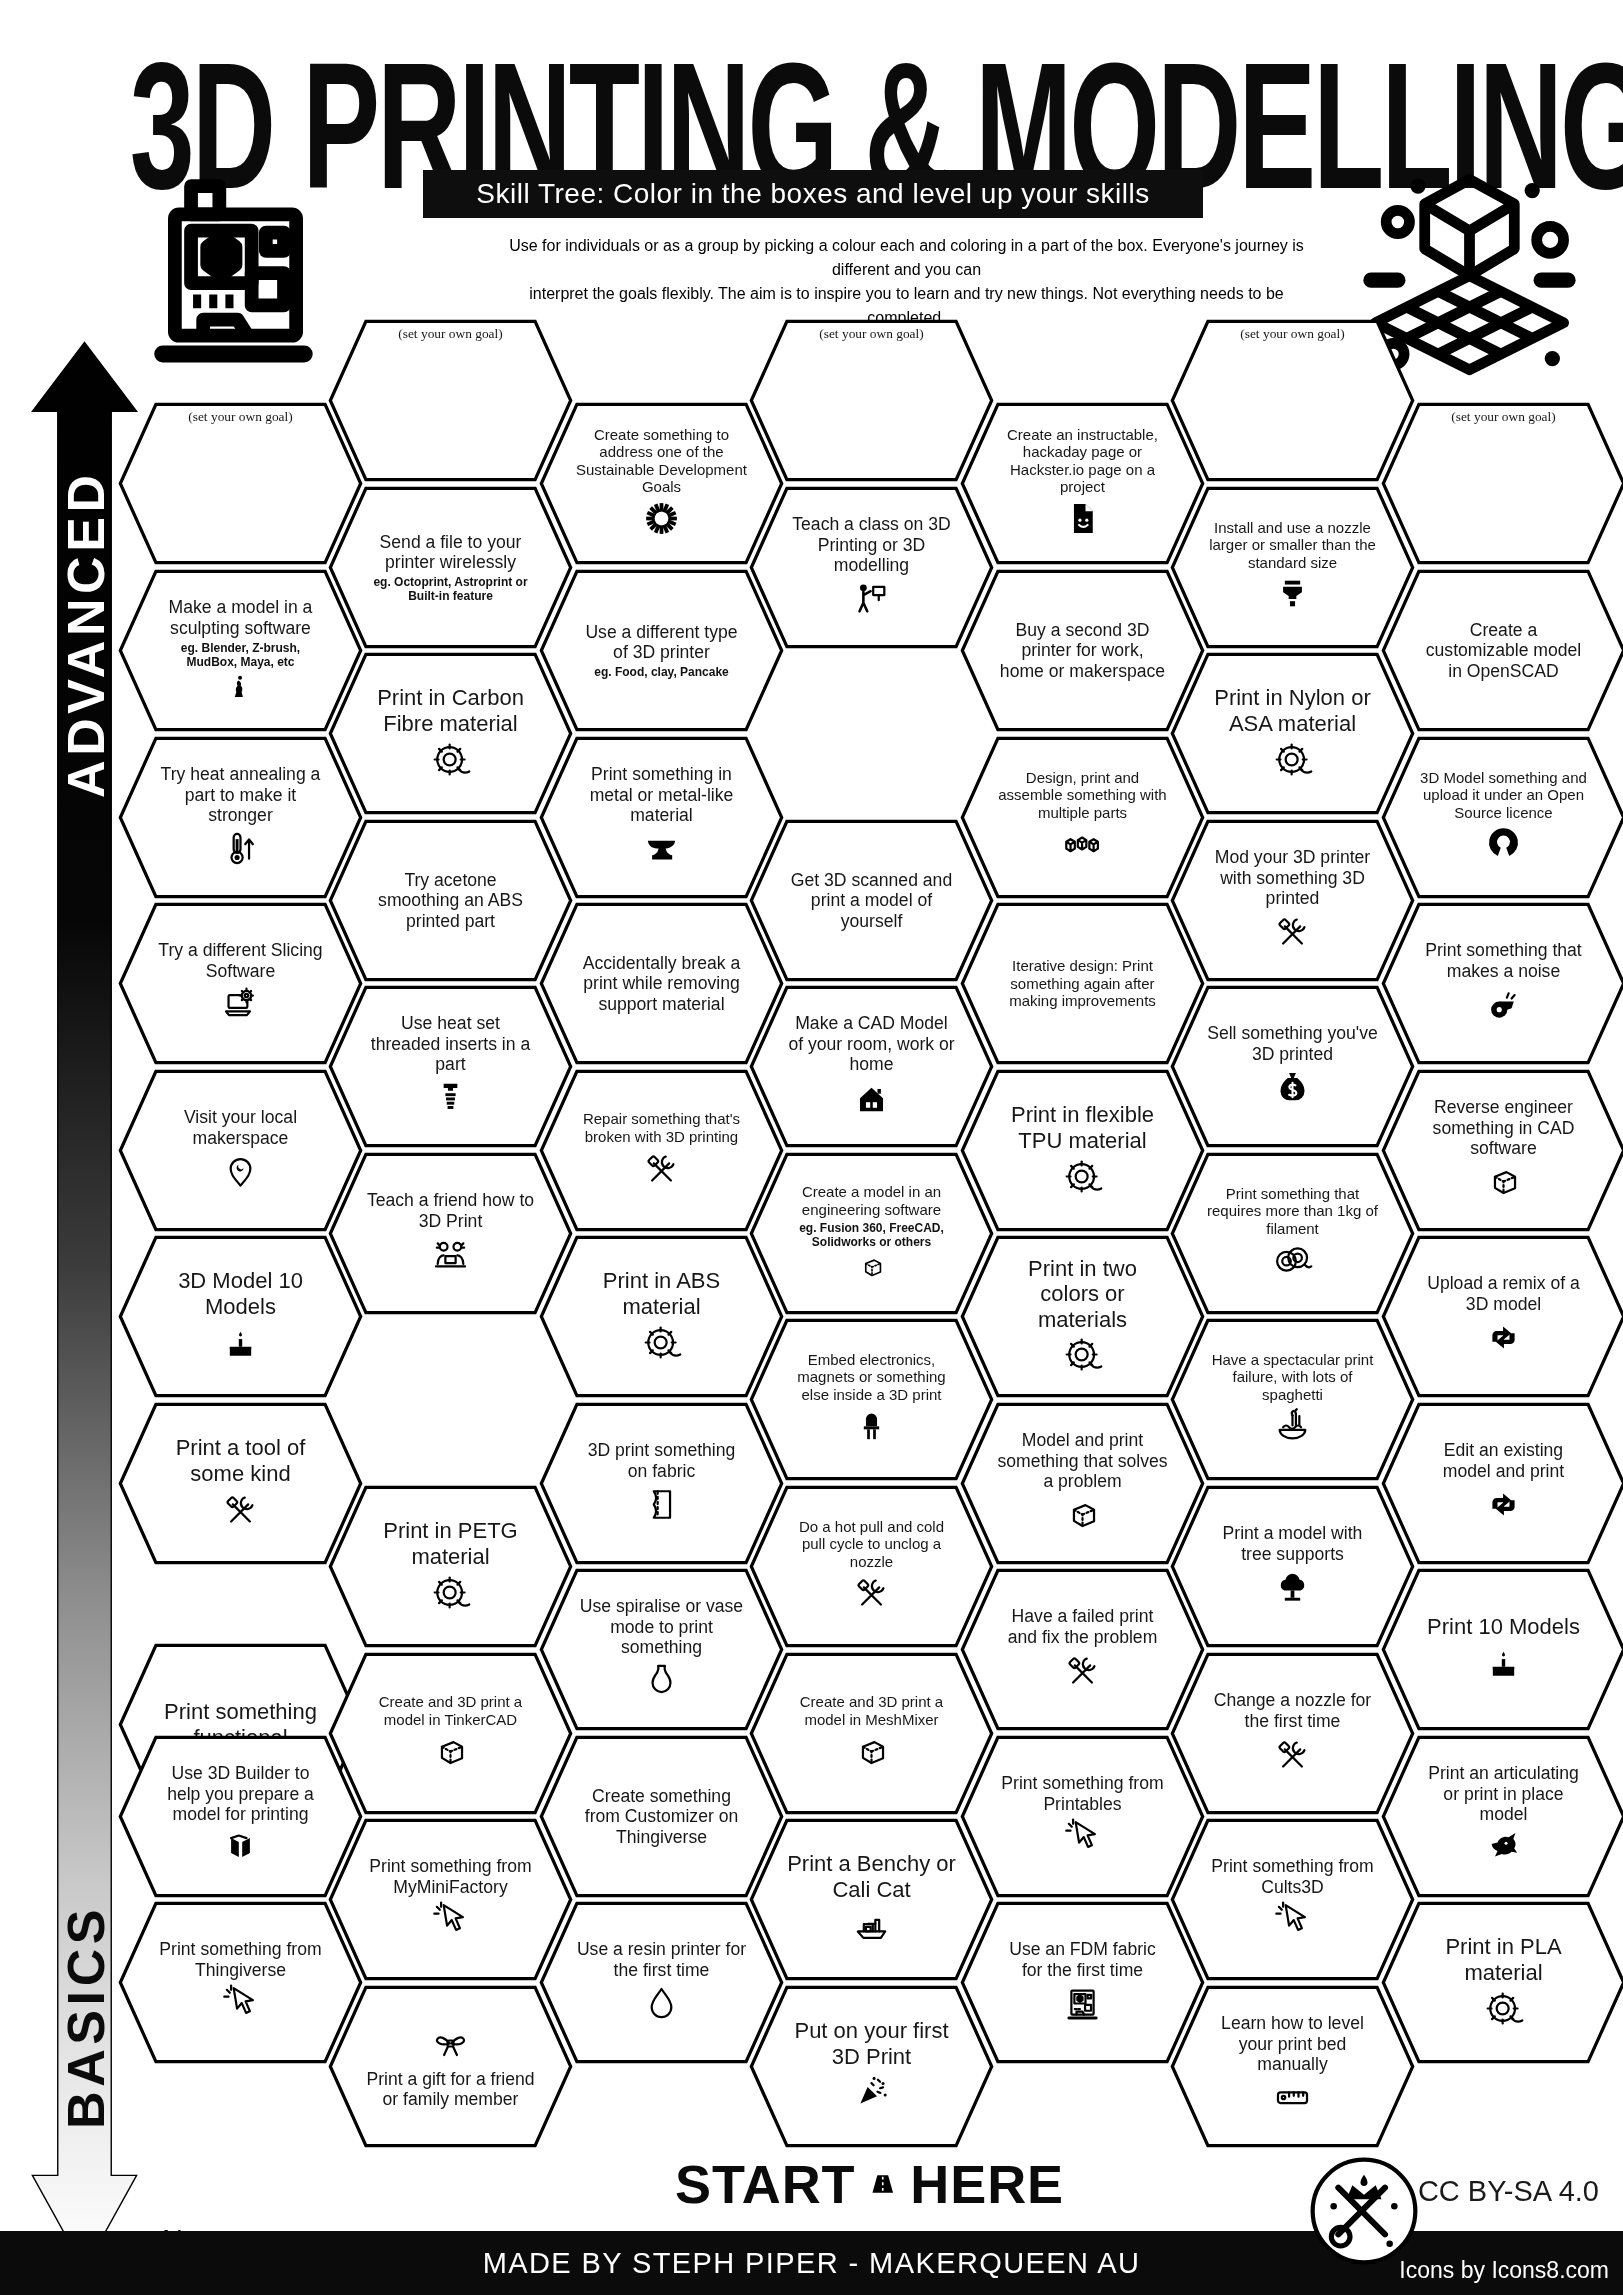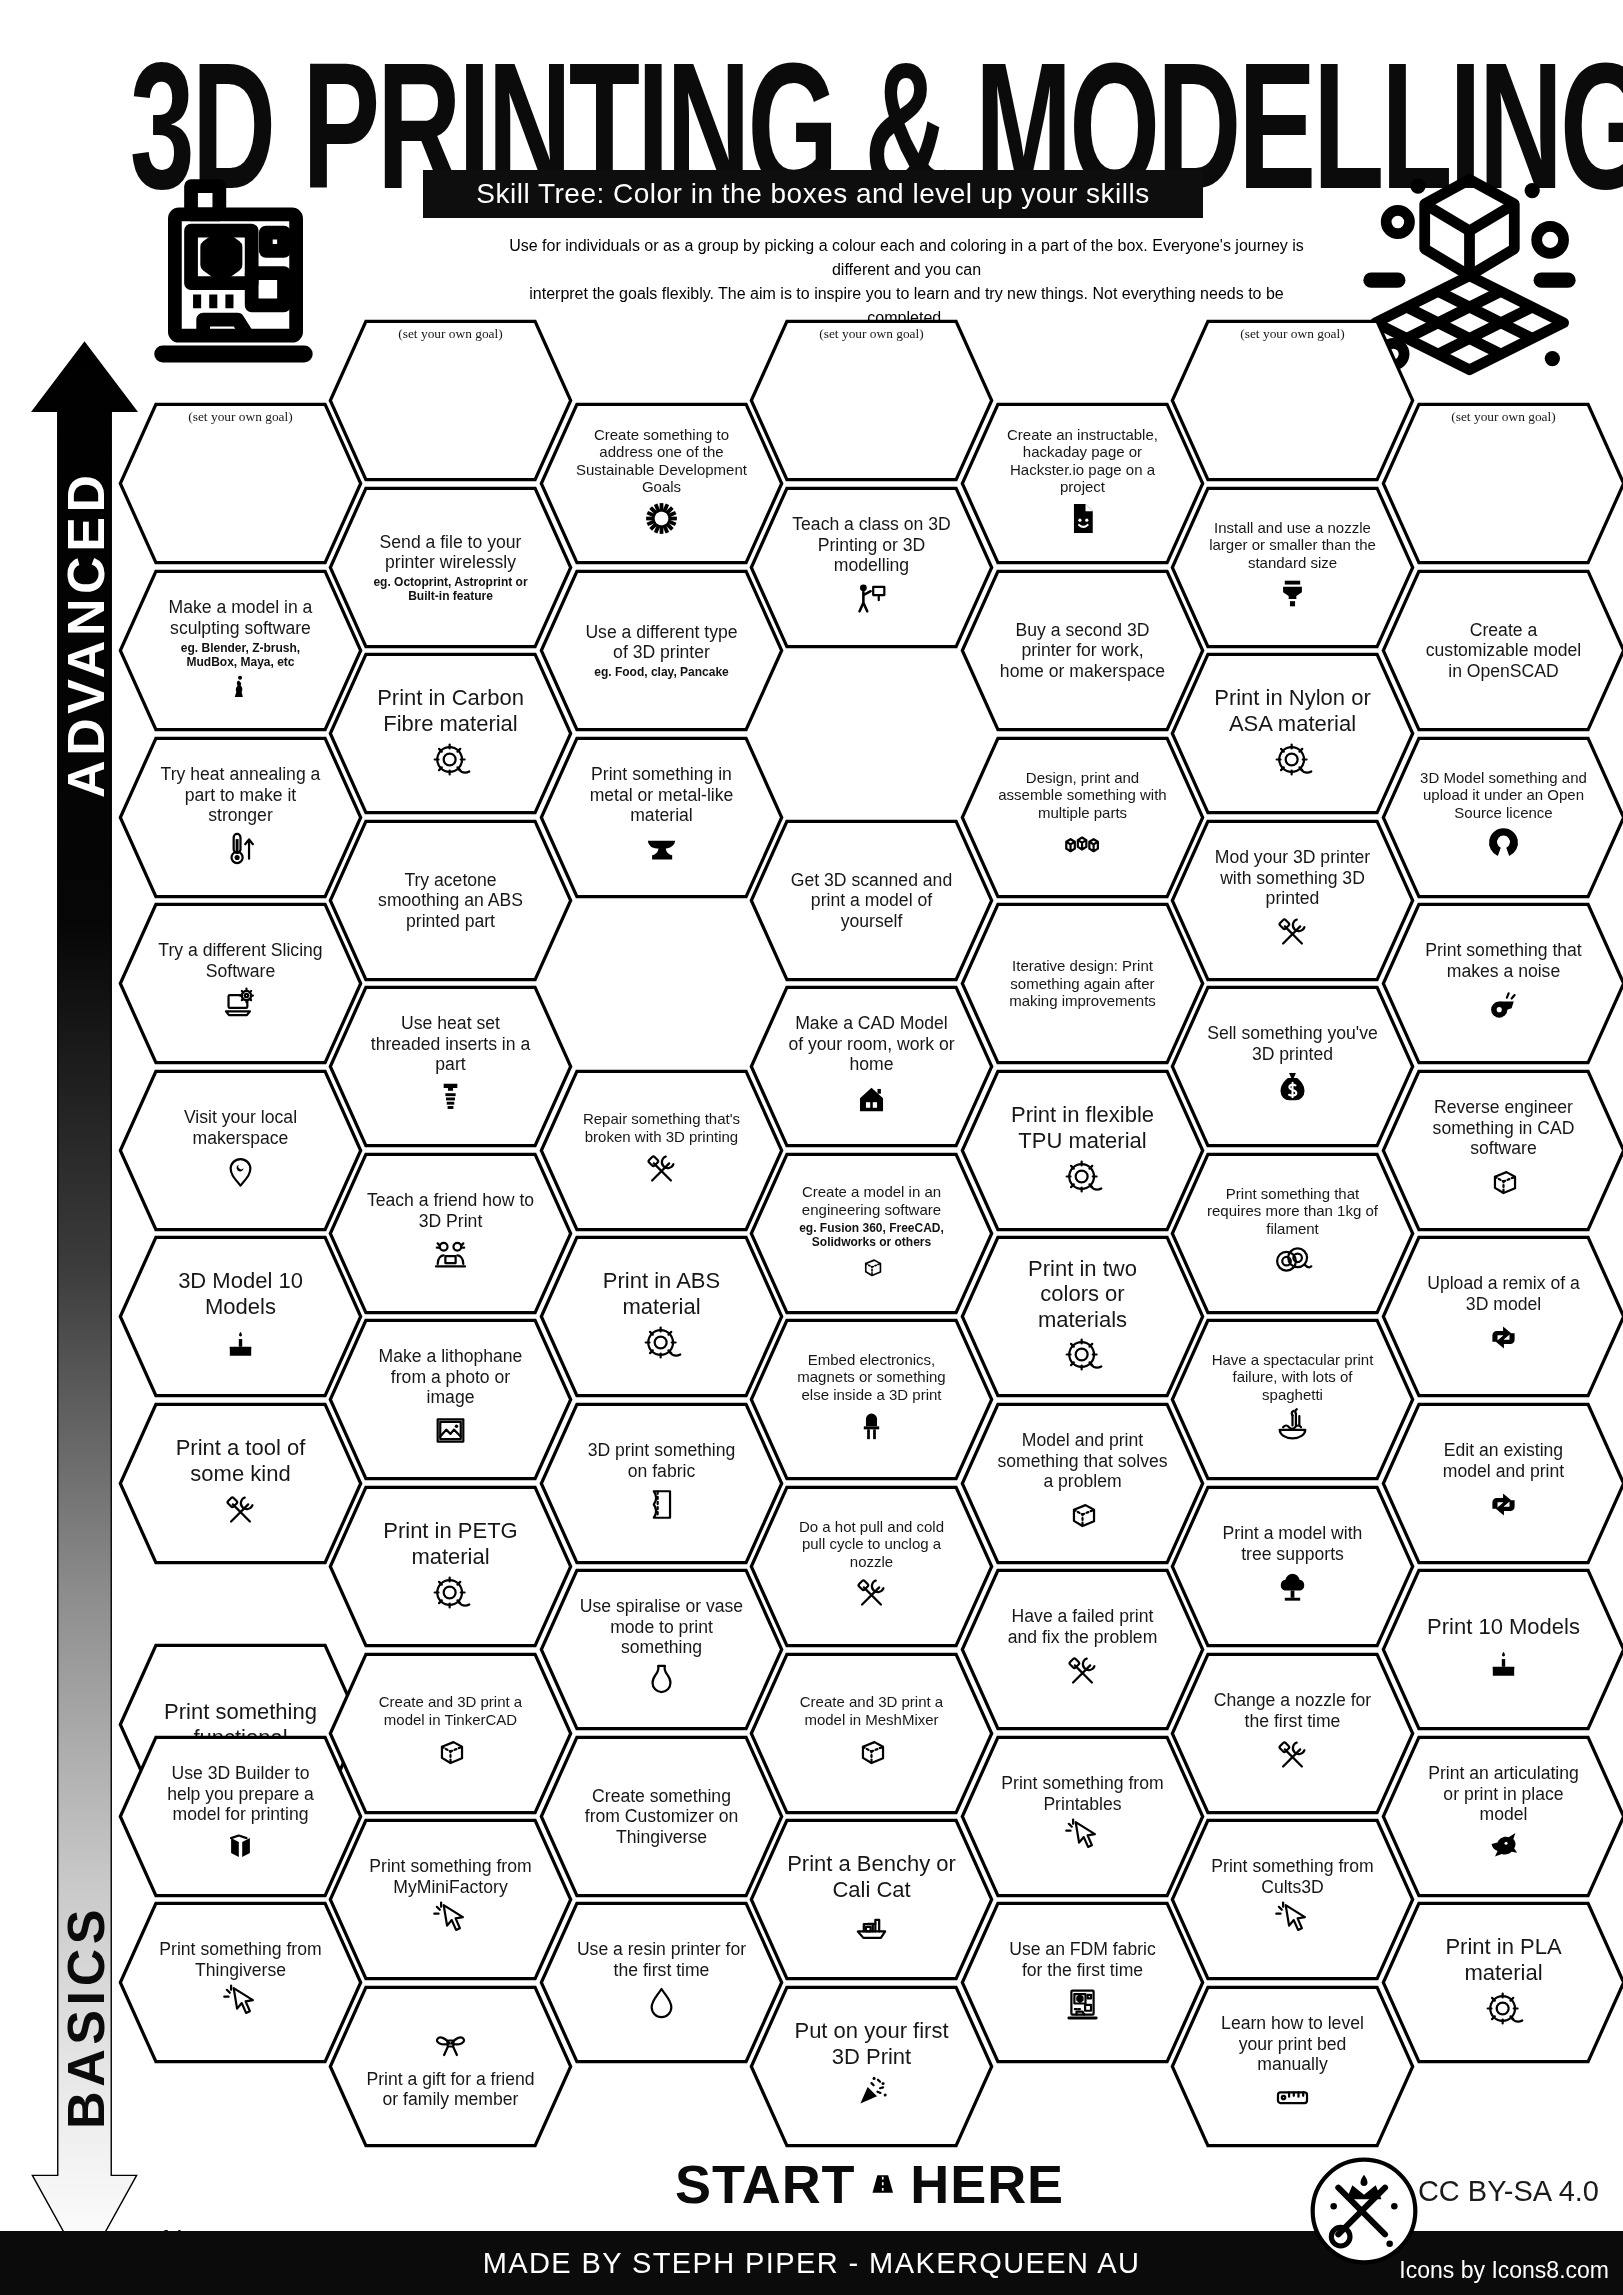--- a/index.html
+++ b/index.html
@@ -329,34 +329,20 @@
               <line x1="7" y1="38" x2="41" y2="38" stroke="#000" stroke-width="2.6" fill="none" stroke-linecap="round" stroke-linejoin="round"></line>
               <g stroke="#000" stroke-width="2.6" fill="none" stroke-linecap="round" stroke-linejoin="round">
                 <line x1="9" y1="11" x2="11" y2="13"></line>
                 <line x1="39" y1="11" x2="37" y2="13"></line>
                 <line x1="8" y1="16" x2="10.5" y2="16"></line>
                 <line x1="40" y1="16" x2="37.5" y2="16"></line>
               </g>
             </svg></span>
         </div>
       </div>
-      <div class="hex" style="left: 328px; top: 1318px;">
-        <svg class="hex-shape" viewBox="0 0 530 352" preserveAspectRatio="none">
-          <polygon points="82,5 448,5 525,176 448,347 82,347 5,176" fill="#ffffff" stroke="#000000" stroke-width="7"></polygon>
-        </svg>
-        <div class="hex-content">
-          <div class="hex-label sz-m">Make a lithophane from a photo or image</div>
-          <span><svg class="icon" viewBox="0 0 48 48">
-              <rect x="9" y="11" width="30" height="26" stroke="#000" stroke-width="2.6" fill="none" stroke-linecap="round" stroke-linejoin="round"></rect>
-              <rect x="12" y="14" width="24" height="20" stroke="#000" stroke-width="2.6" fill="none" stroke-linecap="round" stroke-linejoin="round"></rect>
-              <path d="M12 31 l7-8 5 5 4-5 8 8" stroke="#000" stroke-width="2.6" fill="none" stroke-linecap="round" stroke-linejoin="round"></path>
-              <circle cx="31" cy="19" r="2" fill="#000" stroke="none"></circle>
-            </svg></span>
-        </div>
-      </div>
       <div class="hex" style="left: 328px; top: 1485px;">
         <svg class="hex-shape" viewBox="0 0 530 352" preserveAspectRatio="none">
           <polygon points="82,5 448,5 525,176 448,347 82,347 5,176" fill="#ffffff" stroke="#000000" stroke-width="7"></polygon>
         </svg>
         <div class="hex-content">
           <div class="hex-label sz-l">Print in PETG material</div>
           <span><svg class="icon" viewBox="0 0 48 48">
               <circle cx="23" cy="24" r="14.5" stroke="#000" stroke-width="2.6" fill="none" stroke-linecap="round" stroke-linejoin="round"></circle>
               <circle cx="23" cy="24" r="7" stroke="#000" stroke-width="2.6" fill="none" stroke-linecap="round" stroke-linejoin="round"></circle>
               <line x1="23" y1="6.5" x2="23" y2="11" stroke="#000" stroke-width="2.6" fill="none" stroke-linecap="round" stroke-linejoin="round"></line>
@@ -454,20 +440,28 @@
         <svg class="hex-shape" viewBox="0 0 530 352" preserveAspectRatio="none">
           <polygon points="82,5 448,5 525,176 448,347 82,347 5,176" fill="#ffffff" stroke="#000000" stroke-width="7"></polygon>
         </svg>
         <div class="hex-content">
           <div class="hex-label sz-m">Print something in metal or metal-like material</div>
           <span><svg class="icon" viewBox="0 0 48 48">
               <path d="M8 15 h32 c-0.5 5 -5 8.5 -11 9 c0.5 4.5 3.5 7 7.5 8 v5 H13 v-5 c4-1 7-3.5 7.5-8 h-2 c-6 0 -10-4 -10.5-9 z" fill="#000" stroke="none"></path>
             </svg></span>
         </div>
       </div>
+      <div class="hex" style="left: 539px; top: 902px;">
+        <svg class="hex-shape" viewBox="0 0 530 352" preserveAspectRatio="none">
+          <polygon points="82,5 448,5 525,176 448,347 82,347 5,176" fill="#ffffff" stroke="#000000" stroke-width="7"></polygon>
+        </svg>
+        <div class="hex-content">
+          <div class="hex-label sz-m">Accidentally break a print while removing support material</div>
+        </div>
+      </div>
       <div class="hex" style="left: 539px; top: 1069px;">
         <svg class="hex-shape" viewBox="0 0 530 352" preserveAspectRatio="none">
           <polygon points="82,5 448,5 525,176 448,347 82,347 5,176" fill="#ffffff" stroke="#000000" stroke-width="7"></polygon>
         </svg>
         <div class="hex-content">
           <div class="hex-label sz-s">Repair something that's broken with 3D printing</div>
           <span><svg class="icon" viewBox="0 0 48 48">
               <line x1="13" y1="38" x2="33" y2="18" stroke="#000" stroke-width="2.6" fill="none" stroke-linecap="round" stroke-linejoin="round"></line>
               <path d="M29 10 a7 7 0 1 0 9 9" stroke="#000" stroke-width="2.6" fill="none" stroke-linecap="round" stroke-linejoin="round"></path>
               <line x1="15" y1="18" x2="35" y2="38" stroke="#000" stroke-width="2.6" fill="none" stroke-linecap="round" stroke-linejoin="round"></line>

